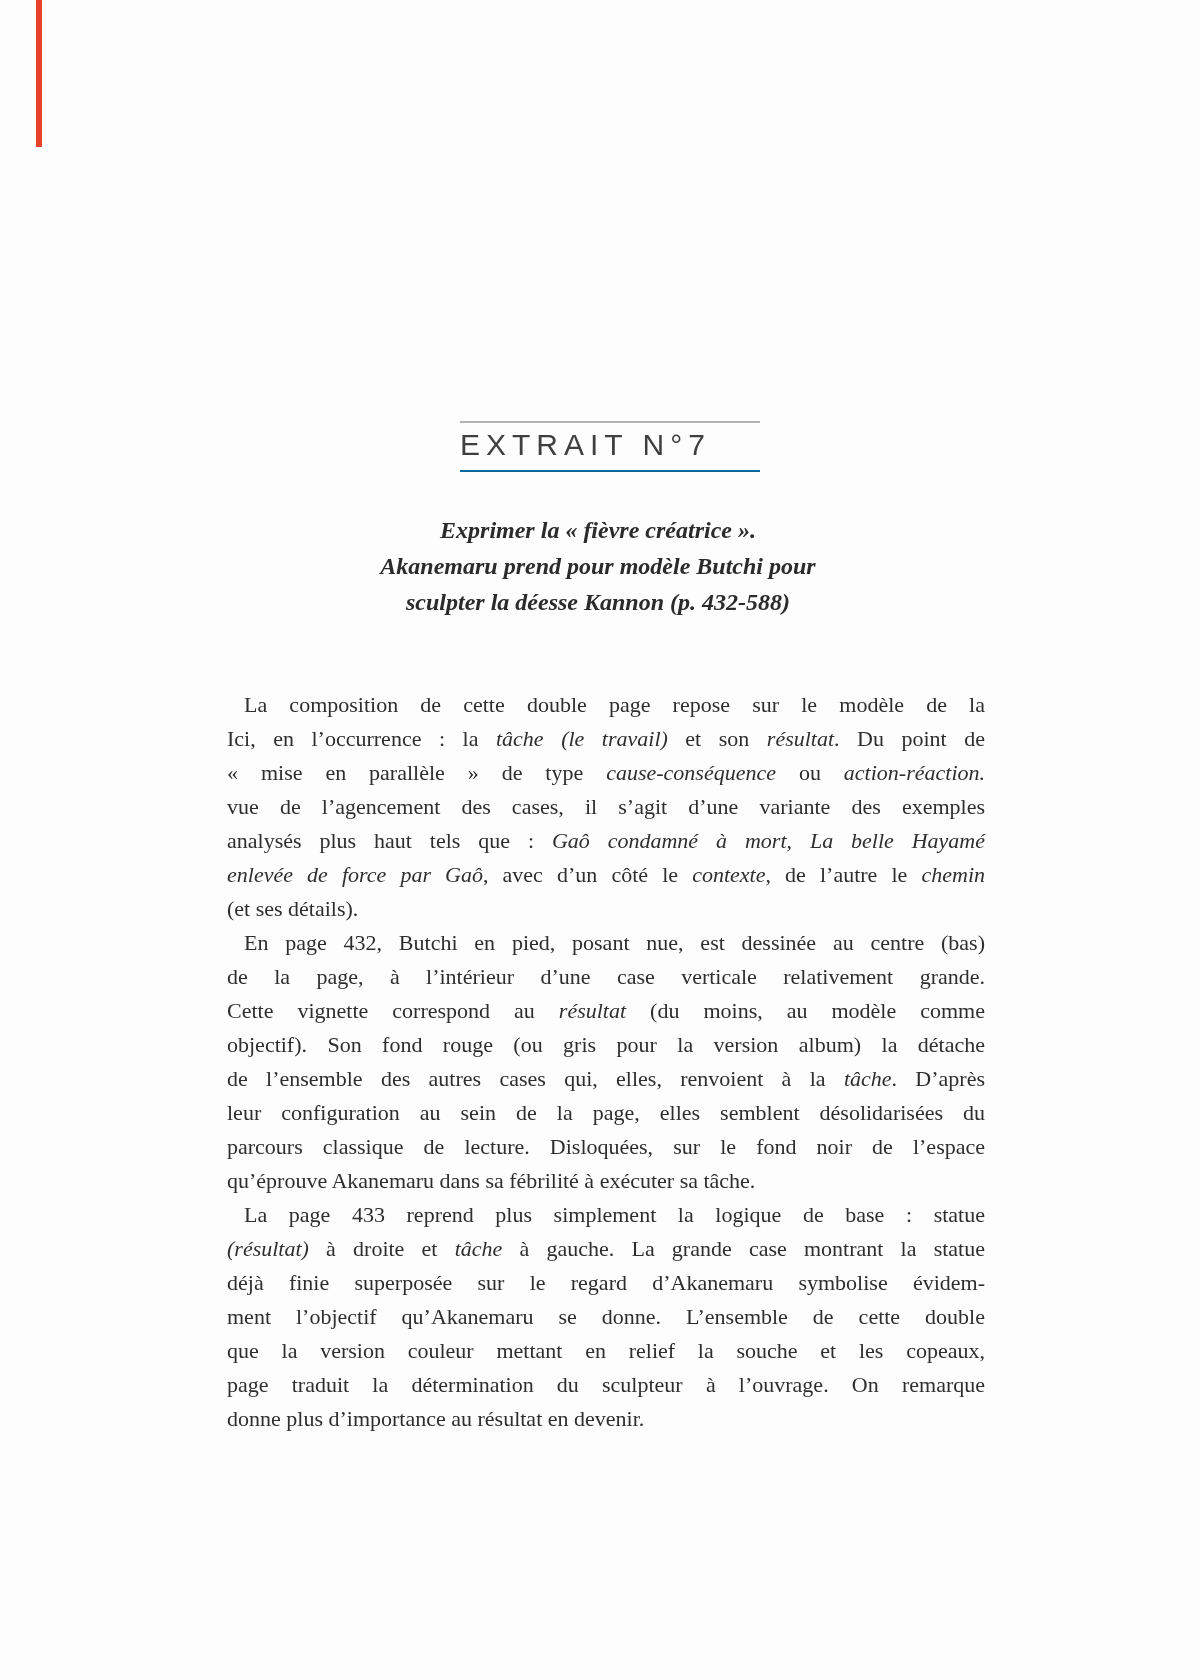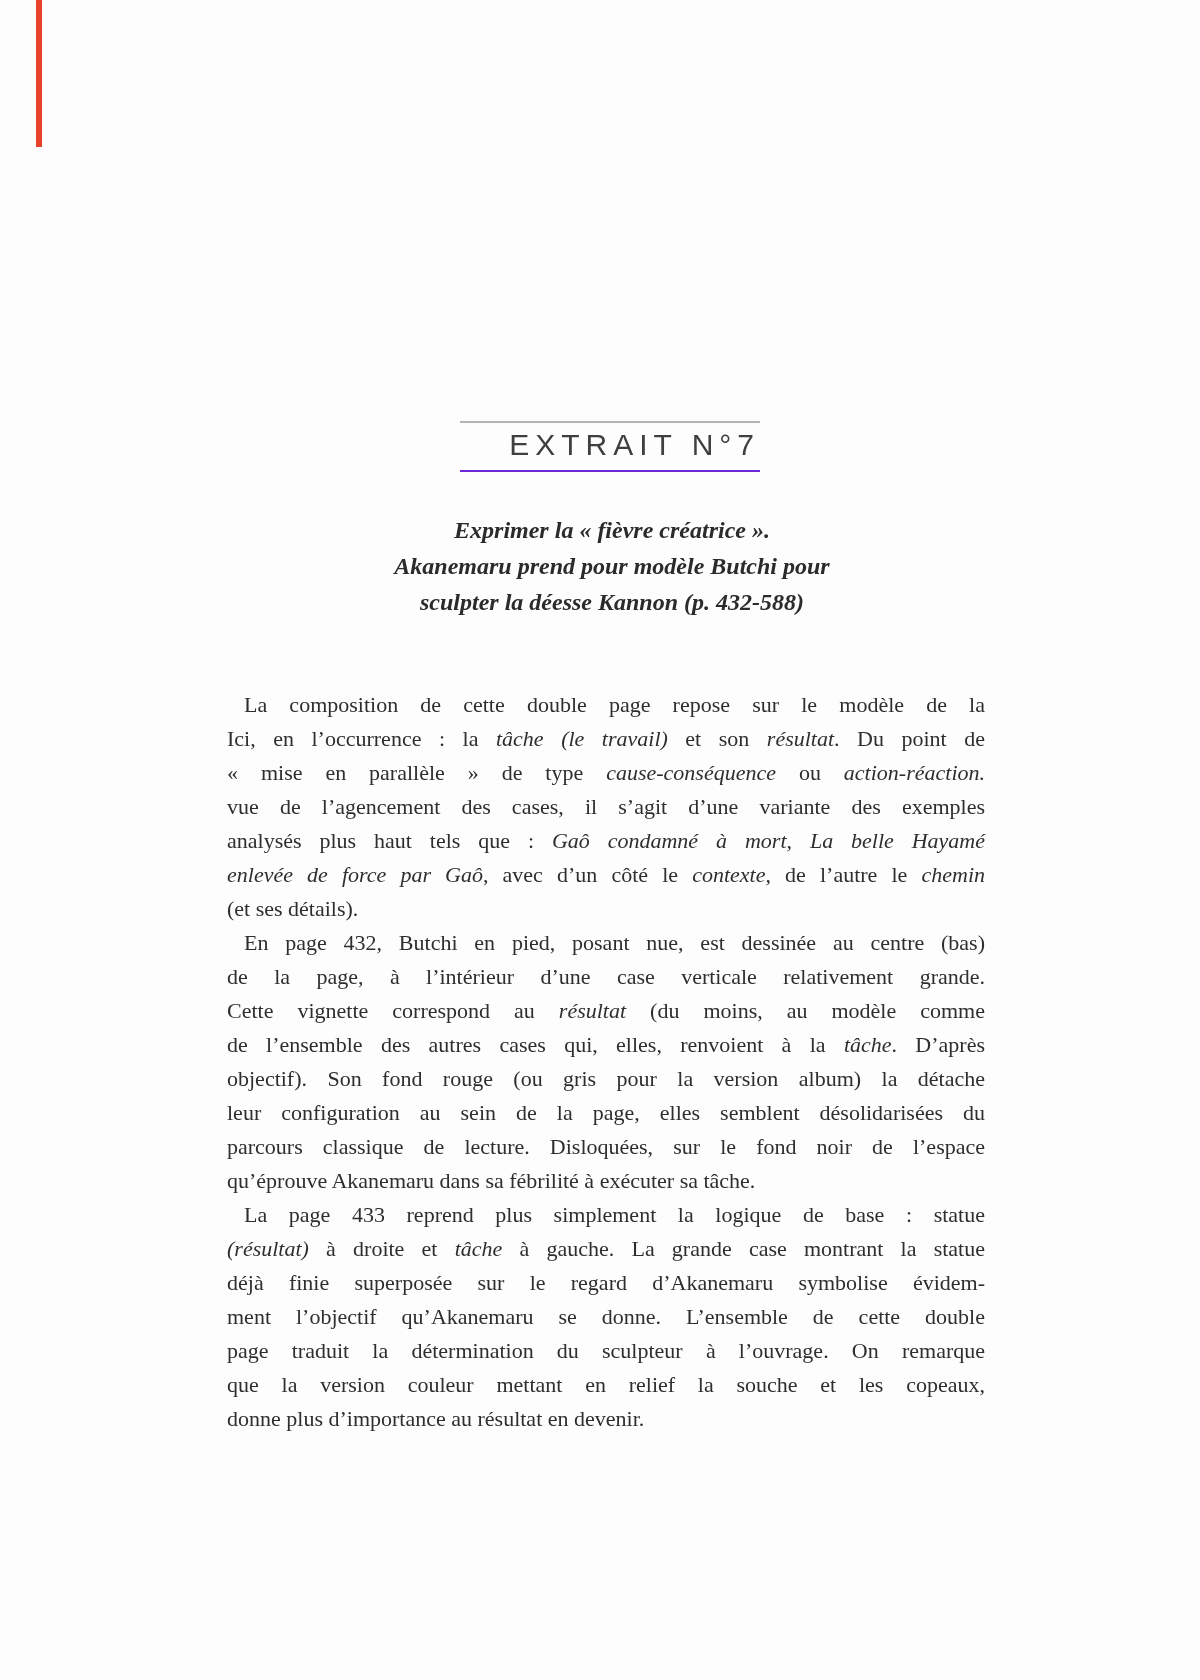--- a/index.html
+++ b/index.html
@@ -28,39 +28,39 @@
     height: 147px;
     background: #e8422c;
   }
   
   .heading-block {
     position: absolute;
     top: 421px;
     left: 460px;
     width: 300px;
     border-top: 2px solid #b3b3b3;
-    border-bottom: 2px solid #6d28d9;
+    border-bottom: 2px solid #0369a1;
     padding: 3px 0 6px 0;
-    text-align: right;
+    text-align: left;
   }
   .heading-text {
     font-family: "Liberation Sans", sans-serif;
     font-weight: 400;
     font-size: 30px;
     letter-spacing: 6px;
     color: #3f3f3f;
     white-space: nowrap;
     margin: 0;
     line-height: 38px;
   }
   
   .subtitle {
     position: absolute;
     top: 512px;
-    left: 233px;
+    left: 219px;
     width: 758px;
     text-align: center;
     font-family: "Liberation Serif", serif;
     font-style: italic;
     font-weight: bold;
     font-size: 24px;
     line-height: 36px;
     color: #2b2b2b;
   }
   
@@ -112,29 +112,29 @@
         <div class="line"><span>« mise en parallèle » de type </span><em>cause-conséquence</em><span> ou </span><em>action-réaction.</em></div>
         <div class="line"><span>vue de l’agencement des cases, il s’agit d’une variante des exemples</span></div>
         <div class="line"><span>analysés plus haut tels que : </span><em>Gaô condamné à mort, La belle Hayamé</em></div>
         <div class="line"><em>enlevée de force par Gaô</em><span>, avec d’un côté le </span><em>contexte</em><span>, de l’autre le </span><em>chemin</em></div>
         <div class="line last"><span>(et ses détails).</span></div>
       </div>
       <div class="paragraph">
         <div class="line indent"><span>En page 432, Butchi en pied, posant nue, est dessinée au centre (bas)</span></div>
         <div class="line"><span>de la page, à l’intérieur d’une case verticale relativement grande.</span></div>
         <div class="line"><span>Cette vignette correspond au </span><em>résultat</em><span> (du moins, au modèle comme</span></div>
+        <div class="line"><span>objectif). Son fond rouge (ou gris pour la version album) la détache</span></div>
         <div class="line"><span>de l’ensemble des autres cases qui, elles, renvoient à la </span><em>tâche</em><span>. D’après</span></div>
-        <div class="line"><span>objectif). Son fond rouge (ou gris pour la version album) la détache</span></div>
         <div class="line"><span>leur configuration au sein de la page, elles semblent désolidarisées du</span></div>
         <div class="line"><span>parcours classique de lecture. Disloquées, sur le fond noir de l’espace</span></div>
         <div class="line last"><span>qu’éprouve Akanemaru dans sa fébrilité à exécuter sa tâche.</span></div>
       </div>
       <div class="paragraph">
         <div class="line indent"><span>La page 433 reprend plus simplement la logique de base : statue</span></div>
         <div class="line"><em>(résultat)</em><span> à droite et </span><em>tâche</em><span> à gauche. La grande case montrant la statue</span></div>
         <div class="line"><span>déjà finie superposée sur le regard d’Akanemaru symbolise évidem-</span></div>
         <div class="line"><span>ment l’objectif qu’Akanemaru se donne. L’ensemble de cette double</span></div>
+        <div class="line"><span>que la version couleur mettant en relief la souche et les copeaux,</span></div>
         <div class="line"><span>page traduit la détermination du sculpteur à l’ouvrage. On remarque</span></div>
-        <div class="line"><span>que la version couleur mettant en relief la souche et les copeaux,</span></div>
         <div class="line last"><span>donne plus d’importance au résultat en devenir.</span></div>
       </div>
     </div>
 </div>
 
 </body></html>

